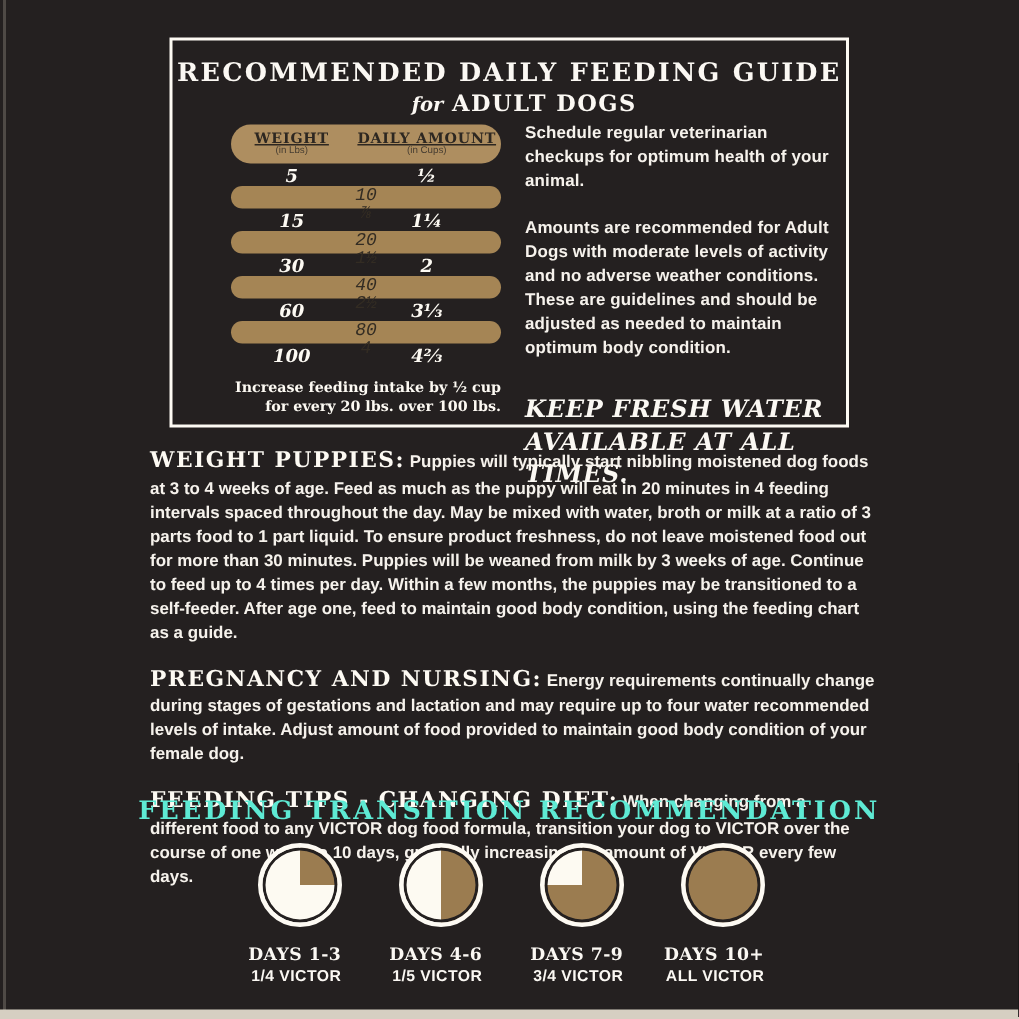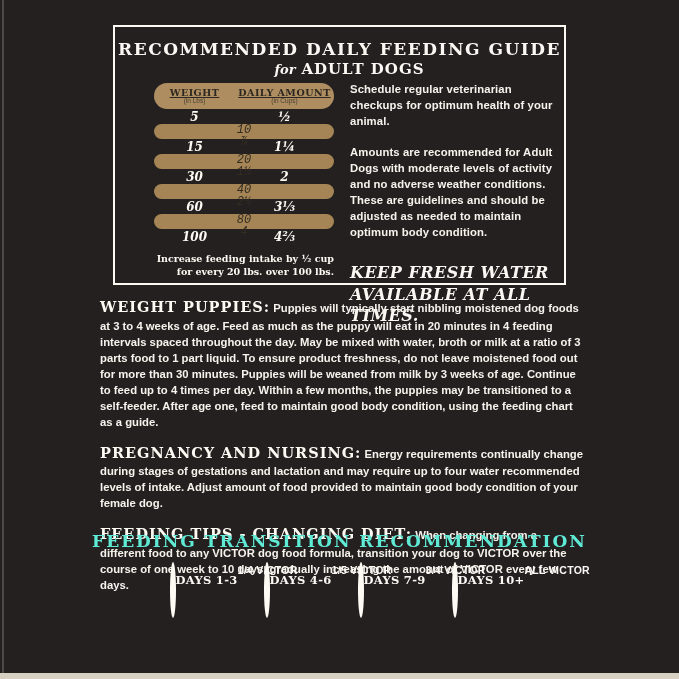--- a/index.html
+++ b/index.html
@@ -71,21 +71,21 @@
   
   .transition-heading{
     position:absolute;left:0;top:531px;width:679px;text-align:center;
     font-family:"DejaVu Serif", serif;font-weight:bold;
     font-size:17px;letter-spacing:2px;color:#5eead4;
   }
   .pie-row{
     position:absolute;left:0;top:562px;width:679px;
     display:flex;justify-content:center;gap:36px;
   }
-  .pie-item{width:58px;display:flex;flex-direction:row;align-items:flex-start;}
+  .pie-item{width:58px;display:flex;flex-direction:column;align-items:flex-end;}
   .pie{
     width:50px;height:50px;border-radius:50%;
     border:3px solid #fdfaf3;
     box-shadow:inset 0 0 0 2px #242020;
   }
   .pie-days{
     margin-top:11px;font-family:"DejaVu Serif", serif;font-weight:bold;
     font-size:11.5px;letter-spacing:0.3px;white-space:nowrap;
   }
   .pie-label{margin-top:2px;font-size:10.5px;font-weight:bold;letter-spacing:0.3px;white-space:nowrap;}

